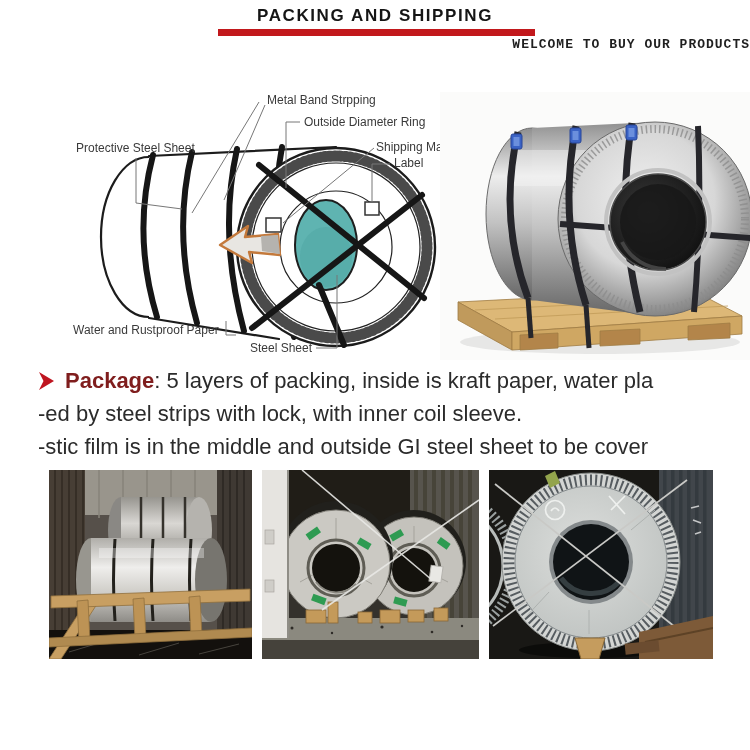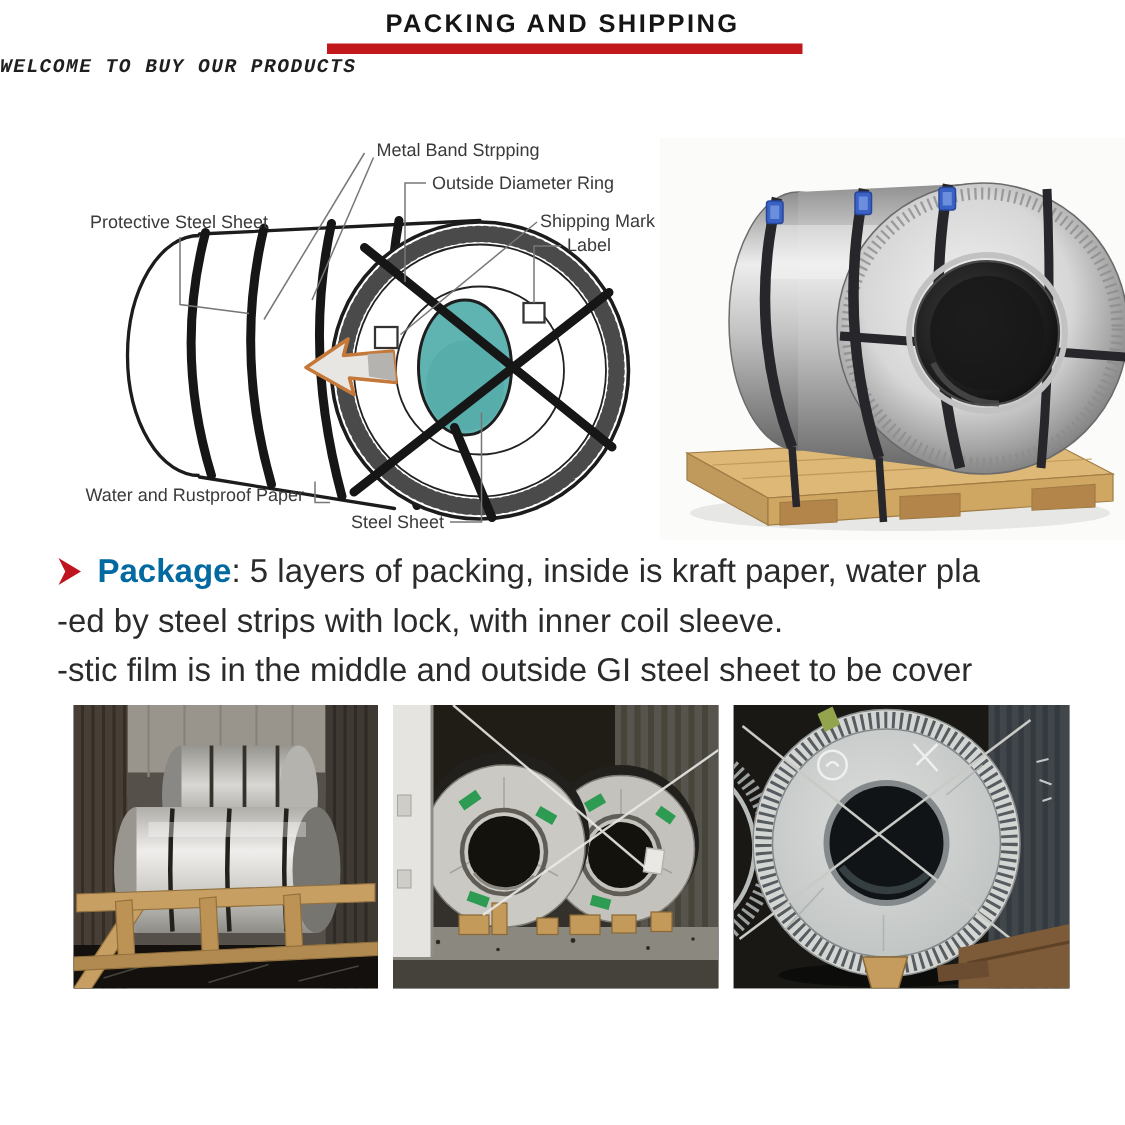--- a/index.html
+++ b/index.html
@@ -2,31 +2,31 @@
 <html><head>
 <meta charset="utf-8">
 <style>
   html,body{margin:0;padding:0;background:#fff;}
   .page{position:relative;width:750px;height:750px;background:#ffffff;overflow:hidden;
         font-family:"Liberation Sans",sans-serif;color:#2b2b2b;}
   
   .title{position:absolute;top:6px;left:0;width:750px;text-align:center;
          font-size:17px;font-weight:bold;letter-spacing:1.6px;color:#151515;}
   .redbar{position:absolute;top:29px;left:218px;width:317px;height:7px;background:#c2181c;}
-  .subtitle{position:absolute;top:37px;left:0;width:750px;text-align:left;
+  .subtitle{position:absolute;top:37px;left:0;width:750px;text-align:right;
             font-family:"Liberation Mono",monospace;font-weight:bold;
-            font-size:13px;letter-spacing:1px;color:#1f1f1f;font-style:italic;}
+            font-size:13px;letter-spacing:1px;color:#1f1f1f;}
   
-  .diagram{position:absolute;left:38px;top:85px;width:405px;height:278px;}
+  .diagram{position:absolute;left:54px;top:85px;width:405px;height:278px;}
   .heroPhoto{position:absolute;left:440px;top:92px;width:310px;height:268px;}
   svg{display:block;}
   .dlabel{font-family:"Liberation Sans",sans-serif;font-size:12px;fill:#3a3a3a;}
   
   .para{position:absolute;left:38px;width:692px;font-size:22px;line-height:33px;color:#2b2b2b;}
-  .para b{color:#0369a1;}
+  .para b{color:#7f1d1d;}
   .pkg{top:364px;}
   .load{top:680px;}
   .bullet{display:inline-block;width:17px;height:20px;margin-right:10px;vertical-align:-3px;}
   
   .strip{position:absolute;left:49px;top:470px;width:668px;height:189px;display:flex;gap:10px;}
   .ph{position:relative;height:189px;overflow:hidden;background:#555;}
   .ph1{width:203px;} .ph2{width:217px;} .ph3{width:224px;}
 </style>
 </head>
 <body>

